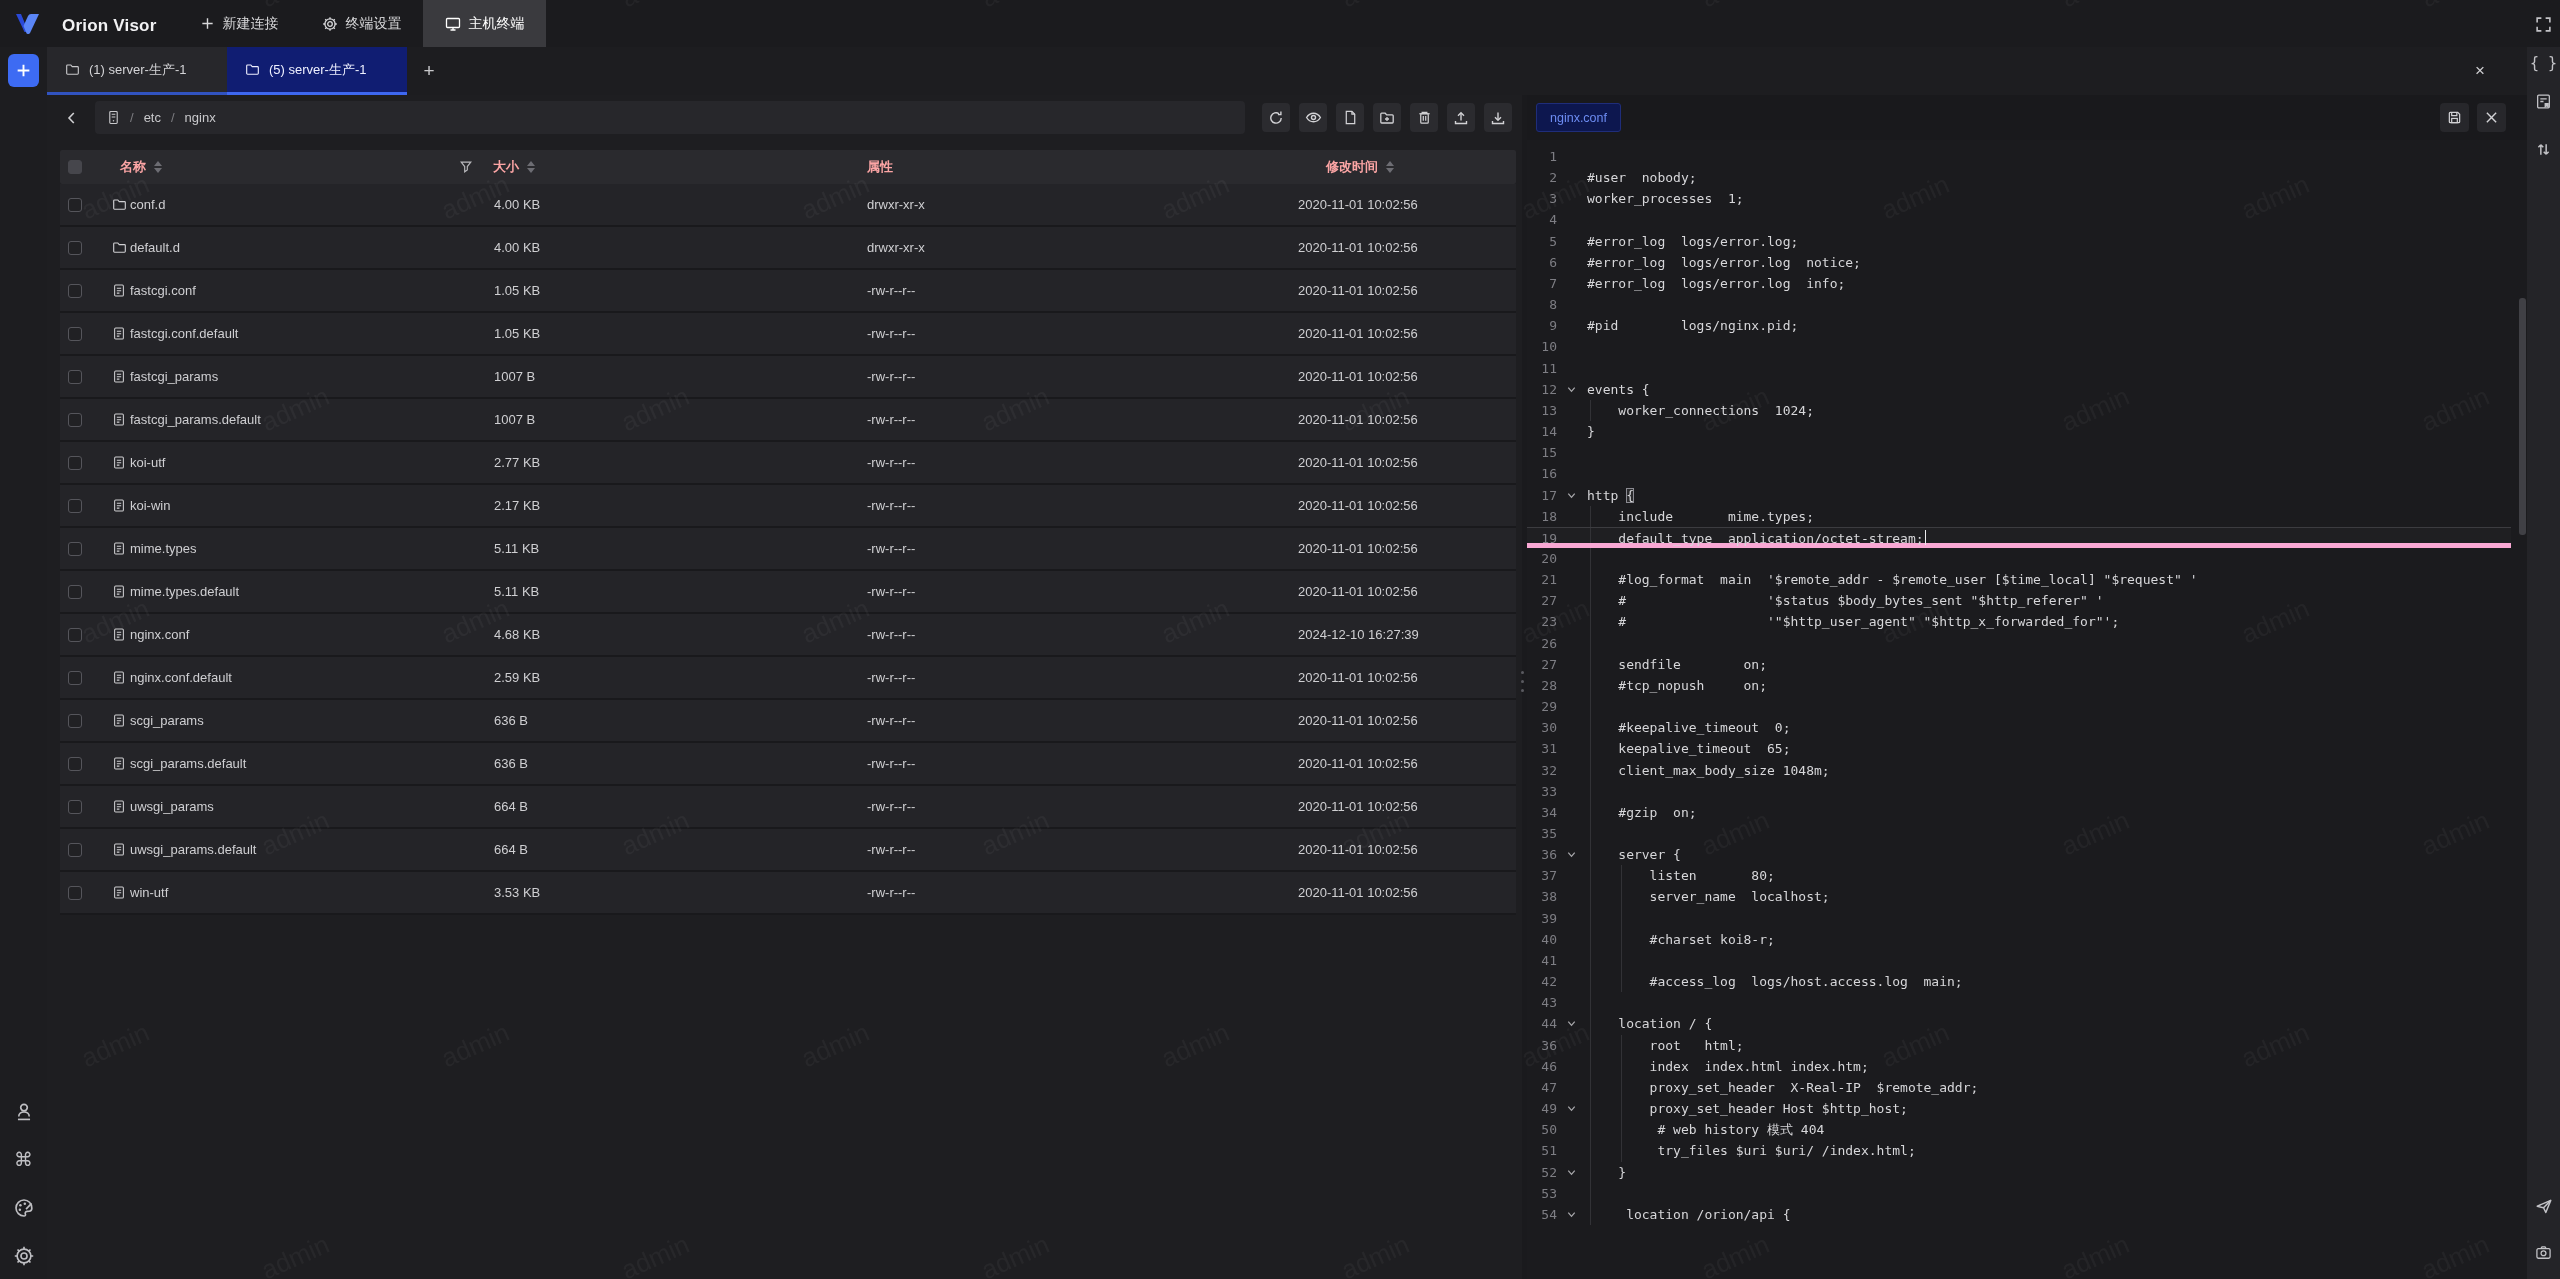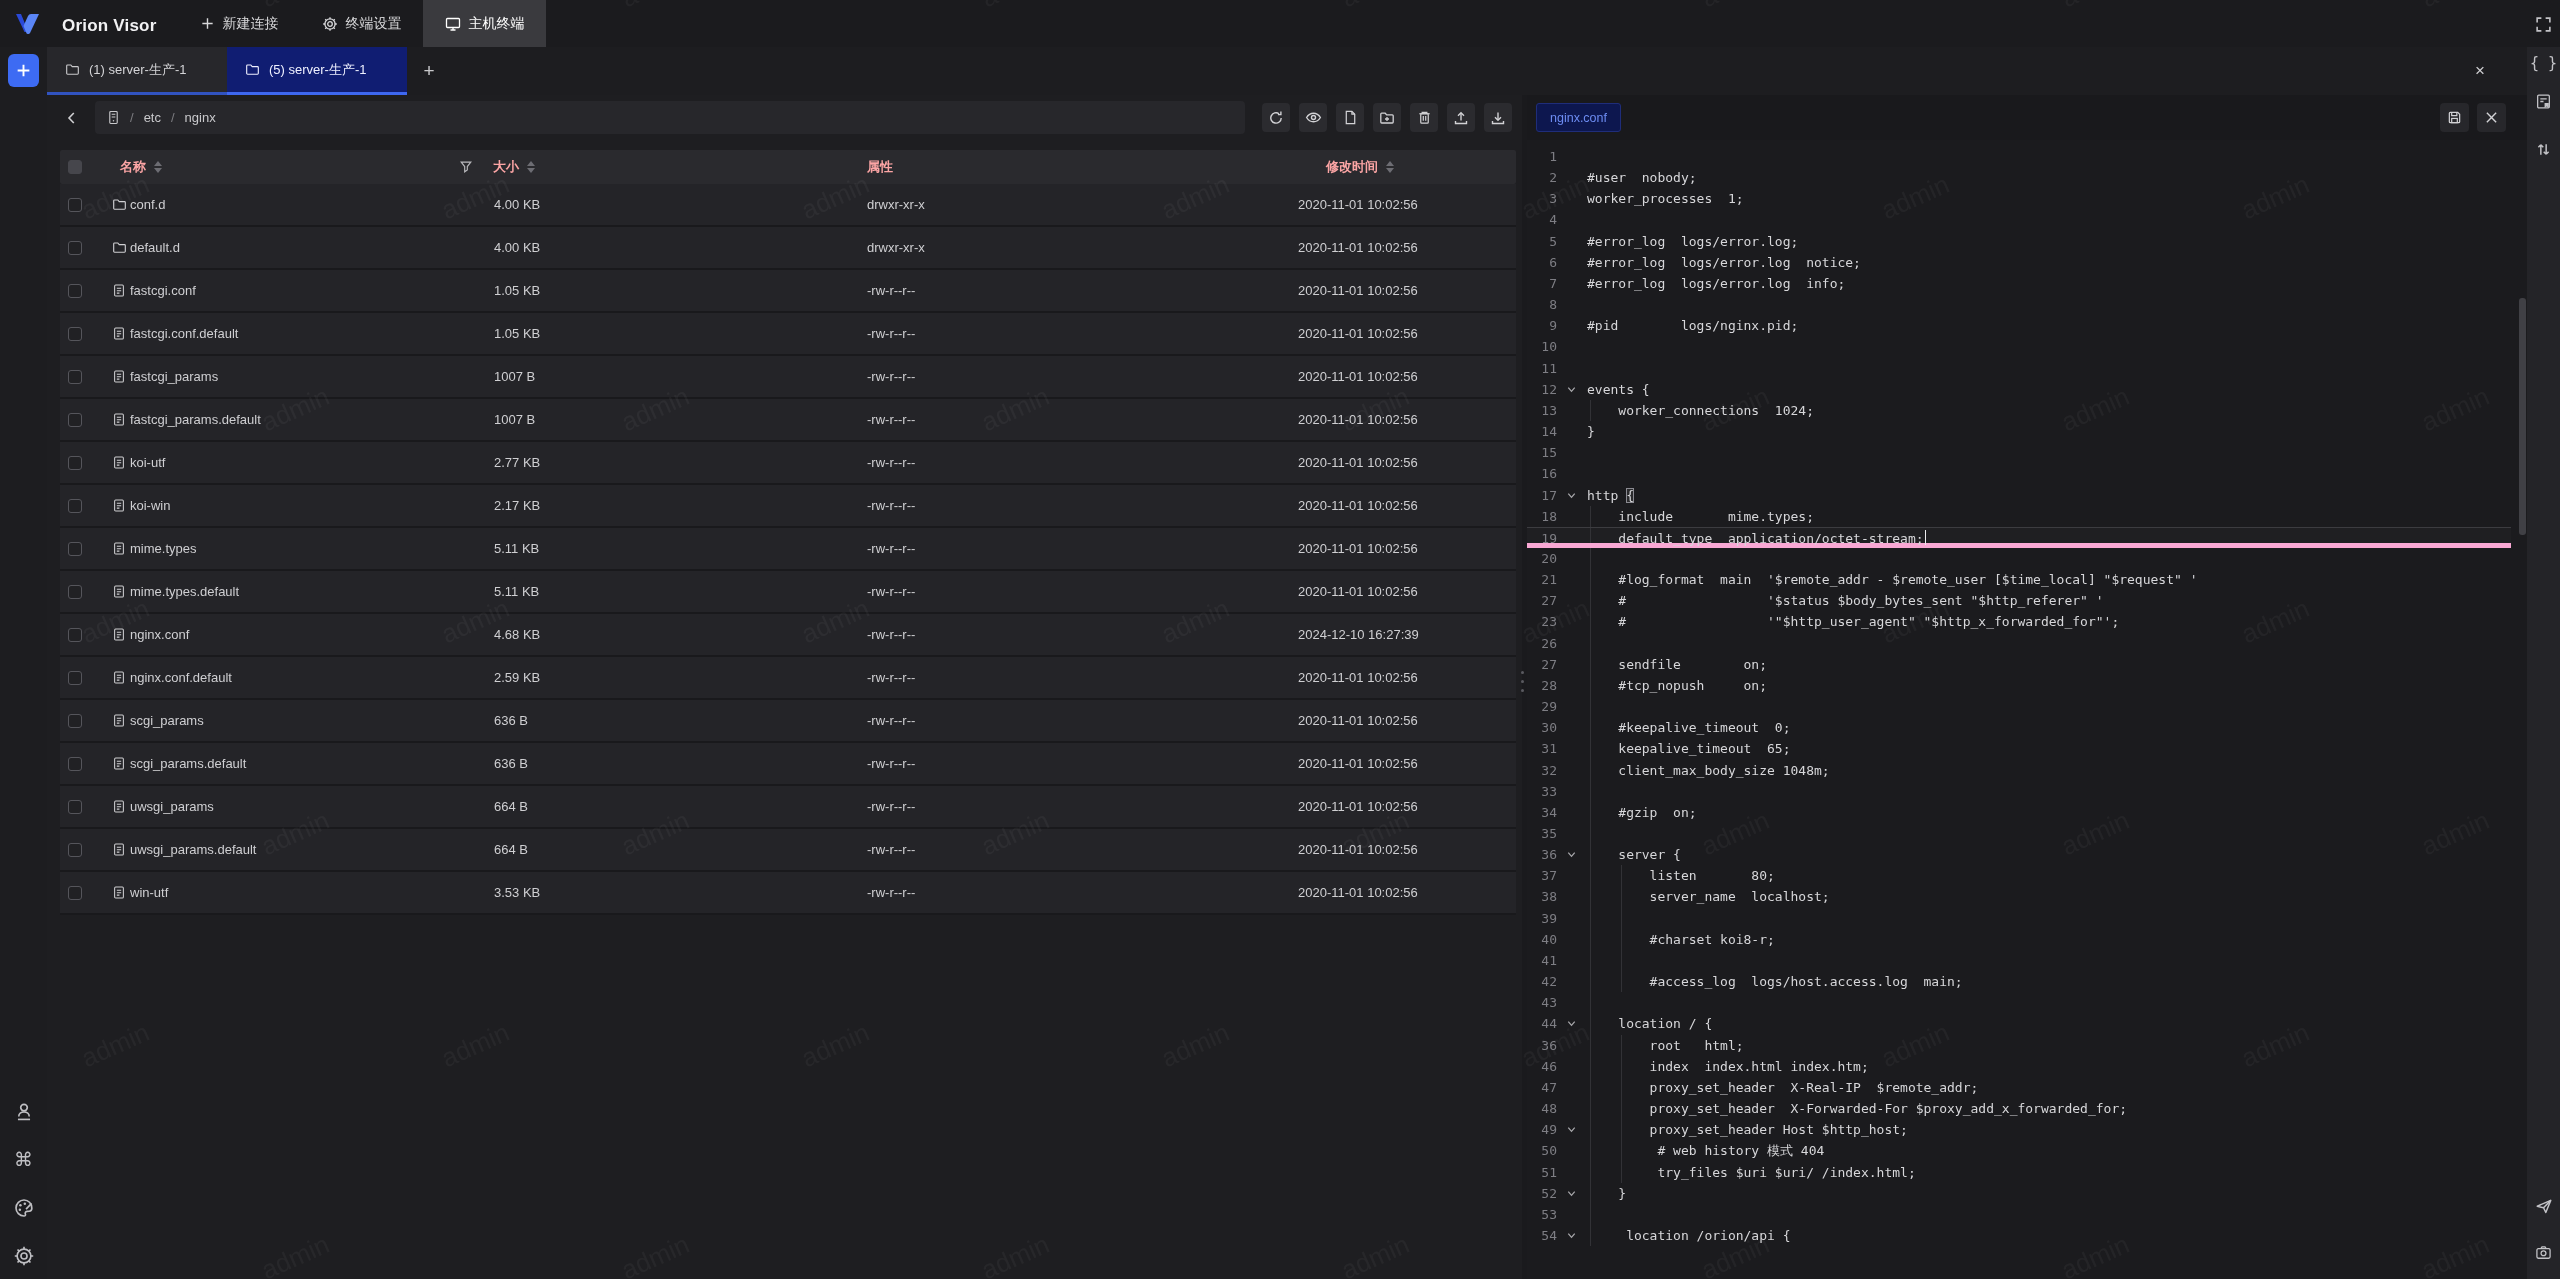--- a/index.html
+++ b/index.html
@@ -789,25 +789,20 @@
           </div>
           <div class="cline">
             <span class="ln">46</span>
             <span class="fold"></span>
             <span class="ct"><i class="guide" style="left: calc(0ch + 9px);"></i><i class="guide" style="left: calc(4ch + 9px);"></i>        index  index.html index.htm;</span>
           </div>
           <div class="cline">
             <span class="ln">47</span>
             <span class="fold"></span>
             <span class="ct"><i class="guide" style="left: calc(0ch + 9px);"></i><i class="guide" style="left: calc(4ch + 9px);"></i>        proxy_set_header  X-Real-IP  $remote_addr;</span>
-          </div>
-          <div class="cline">
-            <span class="ln">48</span>
-            <span class="fold"></span>
-            <span class="ct"><i class="guide" style="left: calc(0ch + 9px);"></i><i class="guide" style="left: calc(4ch + 9px);"></i>        proxy_set_header  X-Forwarded-For $proxy_add_x_forwarded_for;</span>
           </div>
           <div class="cline">
             <span class="ln">49</span>
             <span class="fold">
               <svg width="11" height="11" viewBox="0 0 12 12" fill="none" stroke="#a8a8ac" stroke-width="1.4">
                 <path d="M2.5 4 6 8l3.5-4"></path>
               </svg>
             </span>
             <span class="ct"><i class="guide" style="left: calc(0ch + 9px);"></i><i class="guide" style="left: calc(4ch + 9px);"></i>        proxy_set_header Host $http_host;</span>
           </div>

